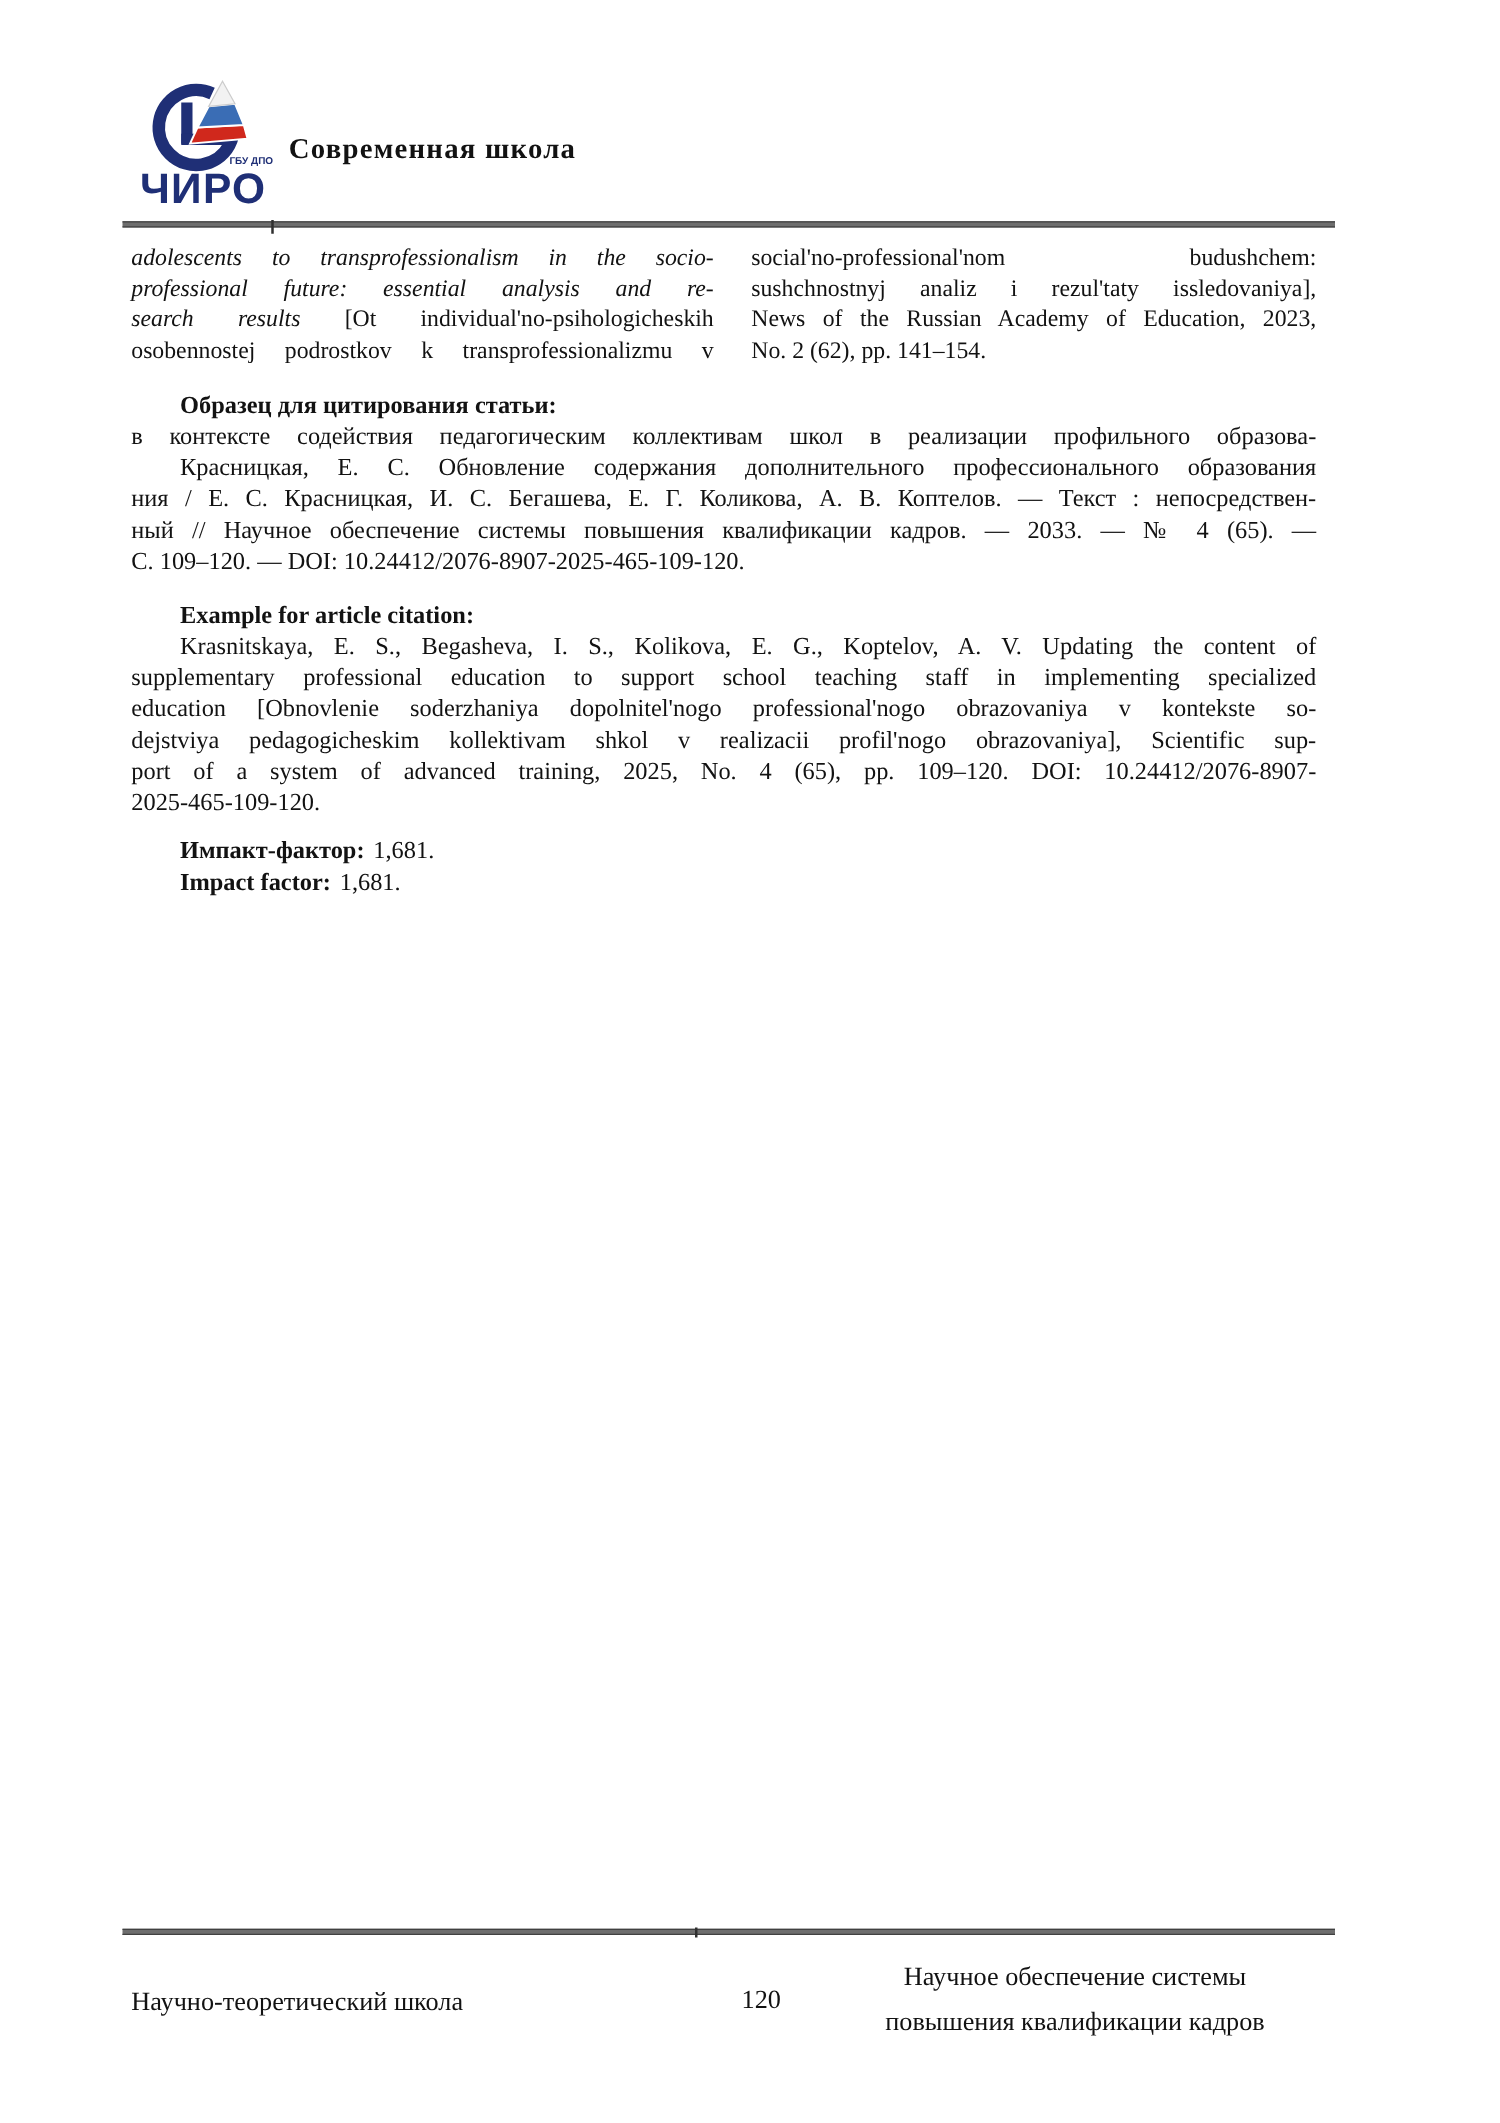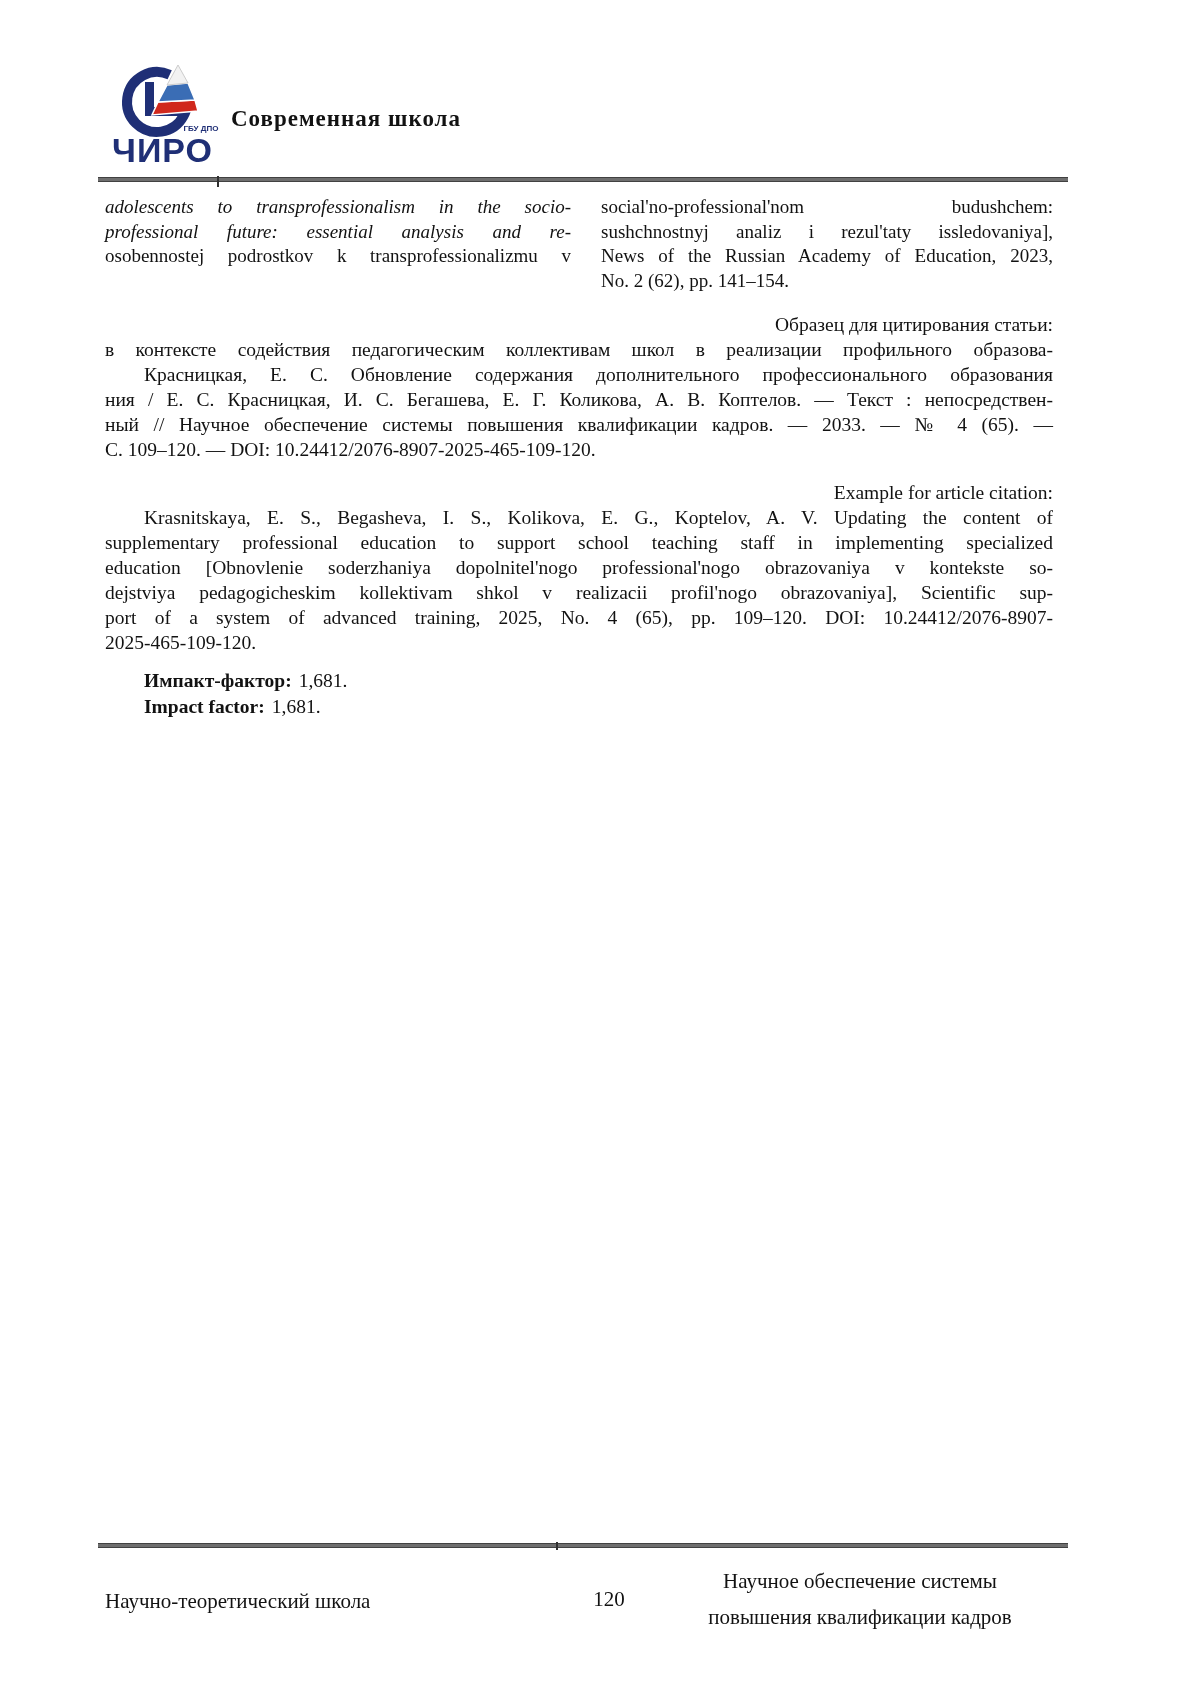--- a/index.html
+++ b/index.html
@@ -34,21 +34,21 @@
   .jl { text-align:justify; text-align-last:justify; }
   .jl.last { text-align-last:left; }
 
   
   .cit {
     position:absolute; left:105px; width:948px;
     font-size:19.5px; line-height:25px;
   }
   .cit-ru { top:312px; }
   .cit-en { top:480px; }
-  .cit-head { font-weight:normal; text-indent:39px; text-align:right; }
+  .cit-head { font-weight:bold; text-indent:39px; text-align:left; }
   .indent { text-indent:39px; }
 
   
   .impact {
     position:absolute; left:105px; top:668px; width:948px;
     font-size:19.5px; line-height:26px;
   }
   .impact-line { text-indent:39px; }
   .iv { margin-left:7px; }
 
@@ -88,20 +88,21 @@
 
   <div class="journal-title">Современная школа</div>
 
   <div class="rule rule-top"></div>
   <div class="tick tick-top"></div>
 
   <div class="twocol">
     <div class="col-left">
       <div class="jl"><i>adolescents to transprofessionalism in the socio-</i></div>
       <div class="jl"><i>professional future: essential analysis and re-</i></div>
+      <div class="jl"><i>search results</i> <span>[Ot individual'no-psihologicheskih</span></div>
       <div class="jl">osobennostej podrostkov k transprofessionalizmu v</div>
     </div>
     <div class="col-right">
       <div class="jl">social'no-professional'nom budushchem:</div>
       <div class="jl">sushchnostnyj analiz i rezul'taty issledovaniya],</div>
       <div class="jl">News of the Russian Academy of Education, 2023,</div>
       <div class="jl last">No. 2 (62), pp. 141–154.</div>
     </div>
   </div>
 

